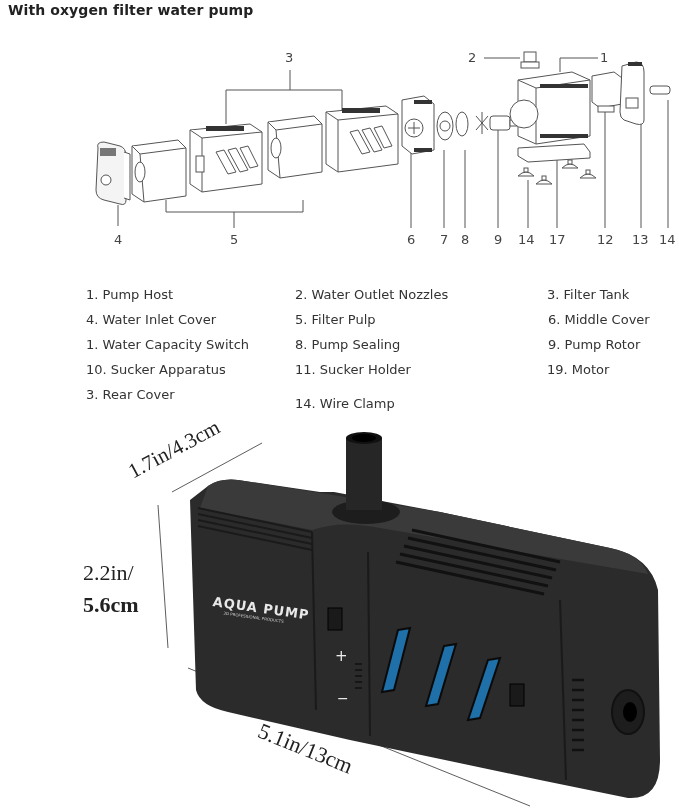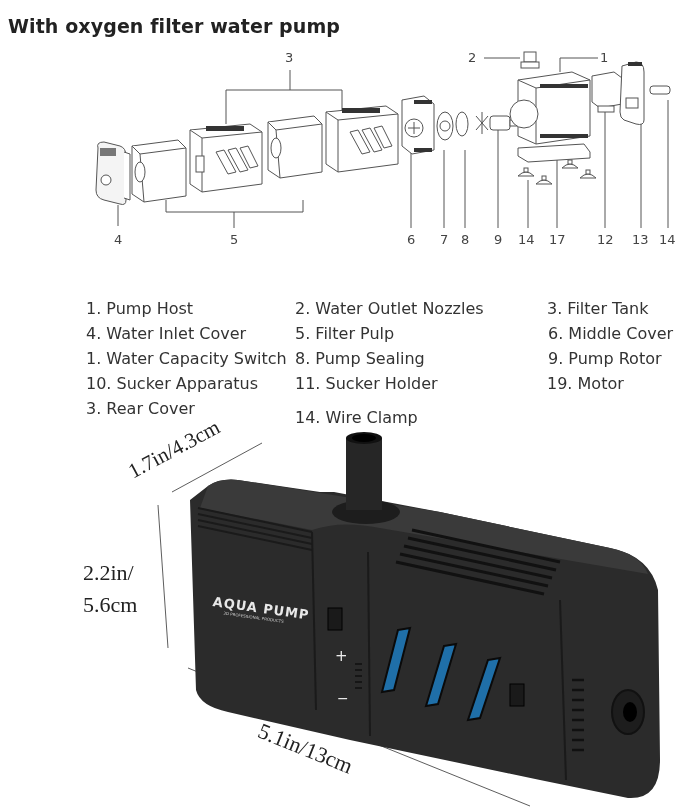--- a/index.html
+++ b/index.html
@@ -1,21 +1,21 @@
 <!DOCTYPE html>
 <html><head>
 <meta charset="utf-8">
 <style>
   html, body { margin:0; padding:0; background:#ffffff; }
   body { width:679px; height:810px; position:relative; overflow:hidden; font-family:"DejaVu Sans", sans-serif; color:#222; }
-  .title { position:absolute; left:8px; top:15px; font-size:19px; font-weight:bold; color:#222; letter-spacing:0.1px; }
+  .title { position:absolute; left:8px; top:2px; font-size:14px; font-weight:bold; color:#222; letter-spacing:0.1px; }
   .diagram { position:absolute; left:0; top:40px; width:679px; height:220px; }
   .callout { position:absolute; font-size:13px; color:#444; font-family:"DejaVu Sans", sans-serif; }
   .legend { position:absolute; left:0; top:287px; width:679px; }
-  .legend-item { position:absolute; font-size:16px; color:#333; white-space:nowrap;margin-top:12px; }
+  .legend-item { position:absolute; font-size:13px; color:#333; white-space:nowrap; }
   .photo { position:absolute; left:0; top:410px; width:679px; height:400px; }
   .dim { position:absolute; font-family:"Liberation Serif", serif; color:#222; white-space:nowrap; }
 </style>
 </head>
 <body>
 
 <div class="title">With oxygen filter water pump</div>
 
 <div class="diagram">
   <svg width="679" height="220" viewBox="0 40 679 220" style="position:absolute;left:0;top:0">
@@ -225,15 +225,15 @@
 
   <div style="position:absolute;left:214px;top:184px;transform:rotate(8deg);transform-origin:left top;">
     <div style="font-family:'DejaVu Sans',sans-serif;font-weight:bold;font-size:13px;color:#e8e8e8;letter-spacing:1px;">AQUA PUMP</div>
     <div style="font-family:'DejaVu Sans',sans-serif;font-size:4px;color:#cfcfcf;margin-left:12px;">3D PROFESSIONAL PRODUCTS</div>
   </div>
   <span style="position:absolute;left:335px;top:237px;color:#eee;font-size:15px;font-family:'DejaVu Sans',sans-serif;">+</span>
   <span style="position:absolute;left:337px;top:280px;color:#eee;font-size:14px;font-family:'DejaVu Sans',sans-serif;">−</span>
 
   <span class="dim" style="left:124px;top:52px;font-size:21px;transform:rotate(-28deg);transform-origin:left top;">1.7in/4.3cm</span>
   <span class="dim" style="left:83px;top:150px;font-size:22px;text-align:right;">2.2in/</span>
-  <span class="dim" style="left:83px;top:182px;font-size:22px;">5.6cm</span>
+  <span class="dim" style="left:83px;top:182px;font-size:22px;font-weight:bold;">5.6cm</span>
   <span class="dim" style="left:264px;top:308px;font-size:22px;transform:rotate(22deg);transform-origin:left top;">5.1in/13cm</span>
 </div>
 
 </body></html>

